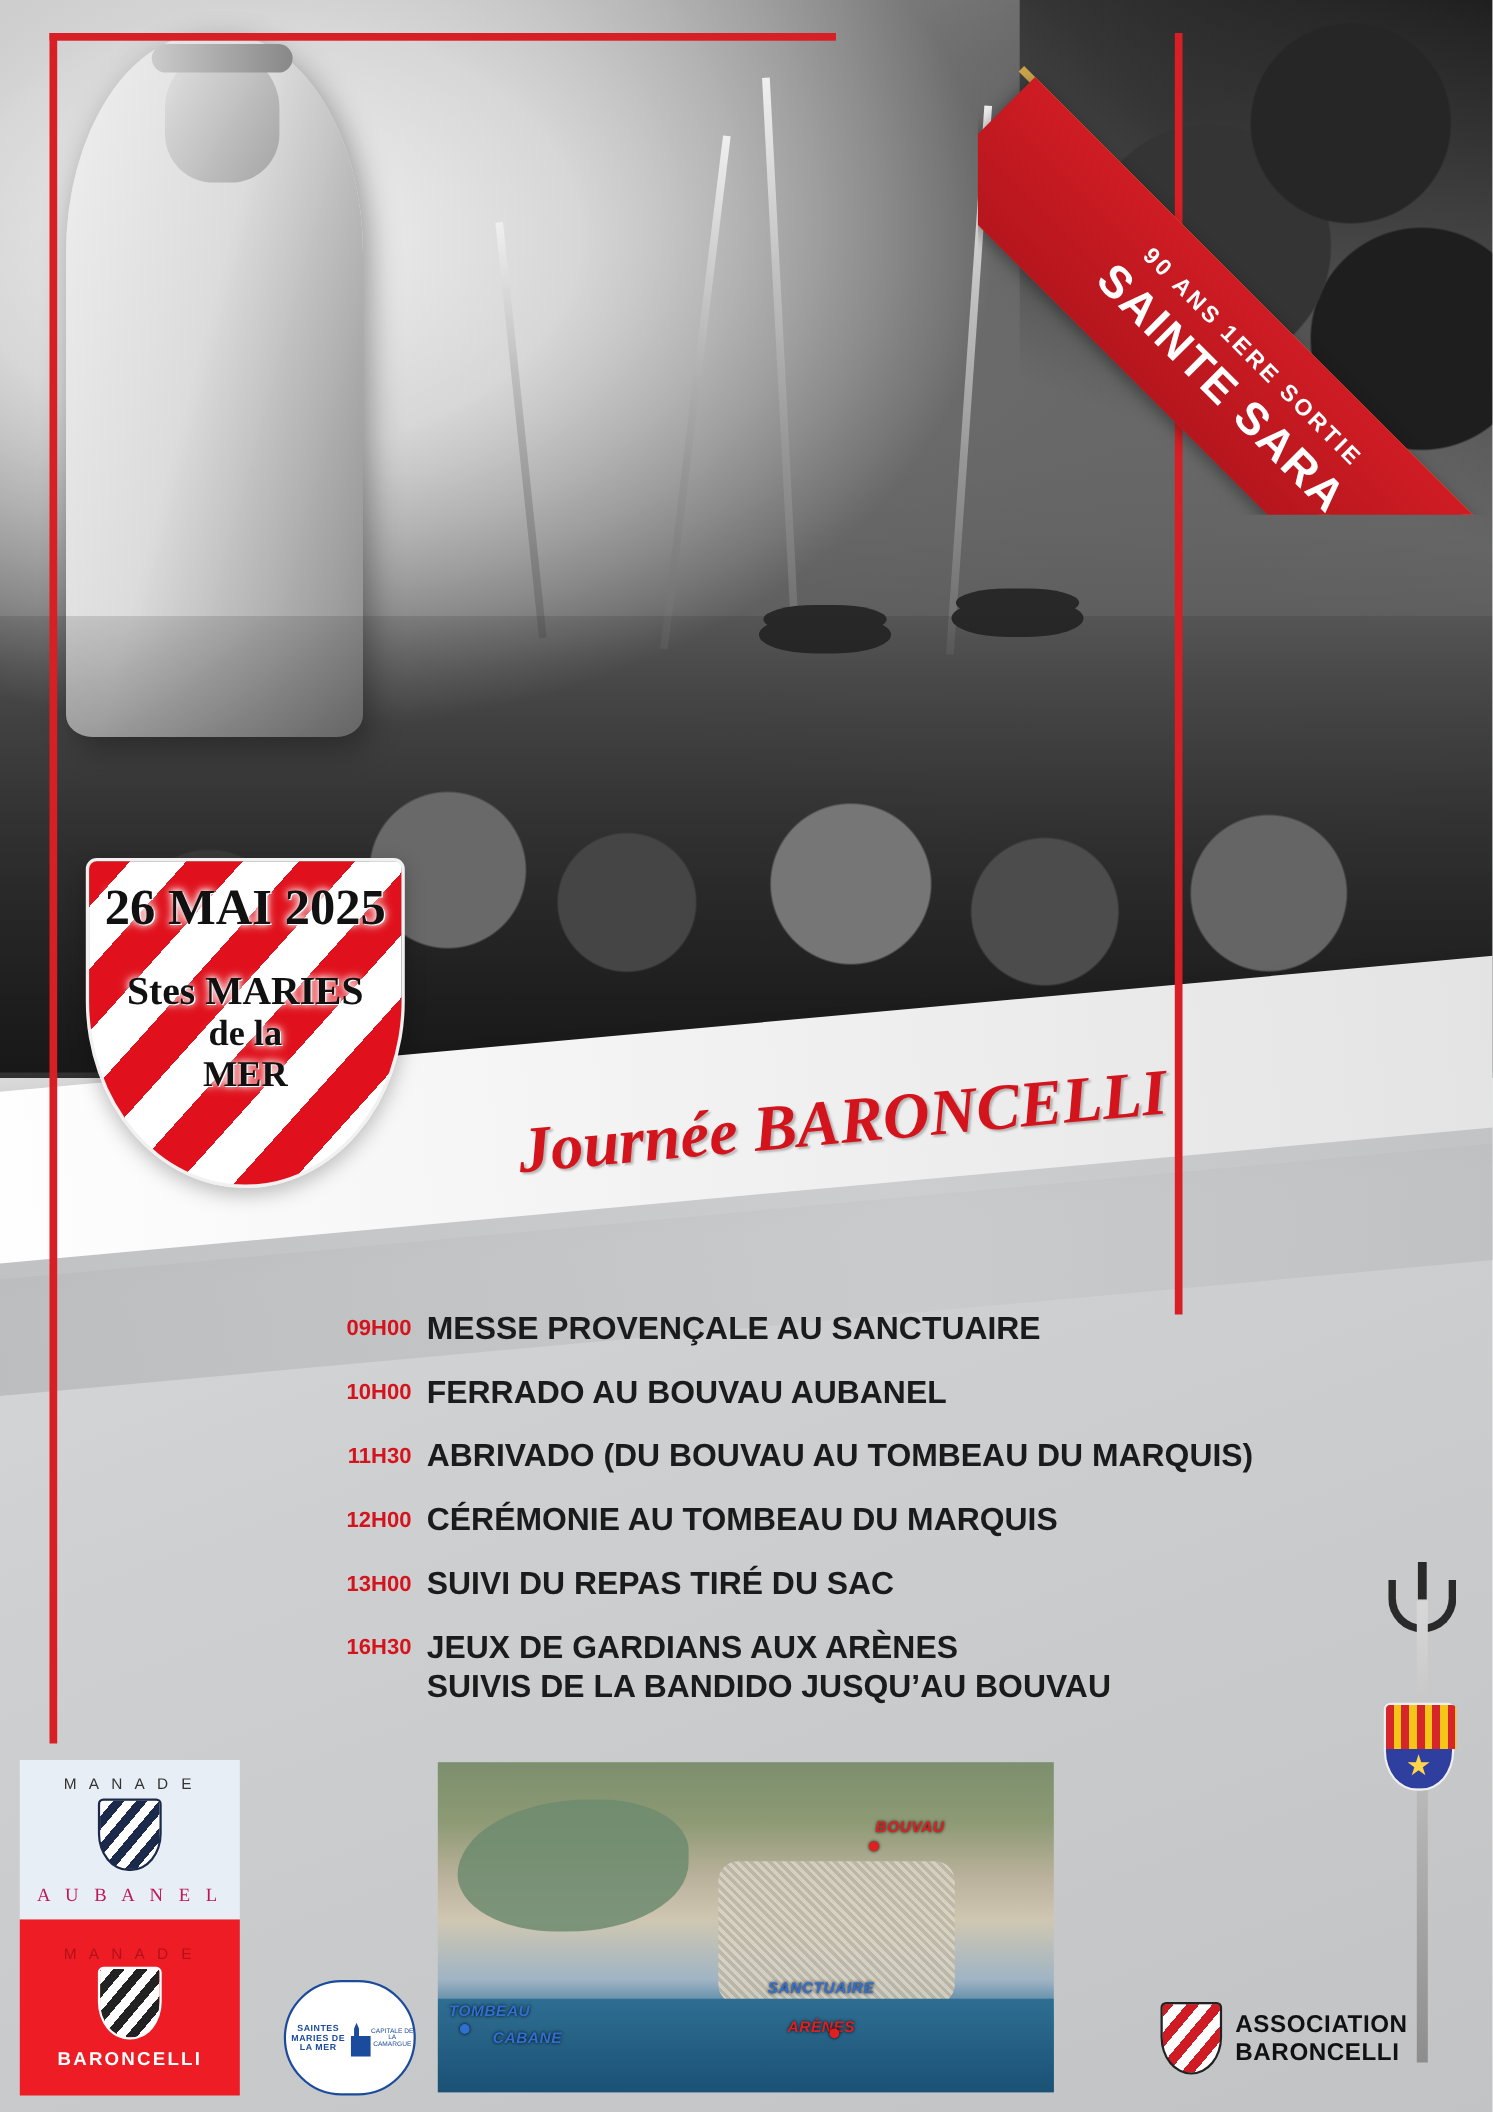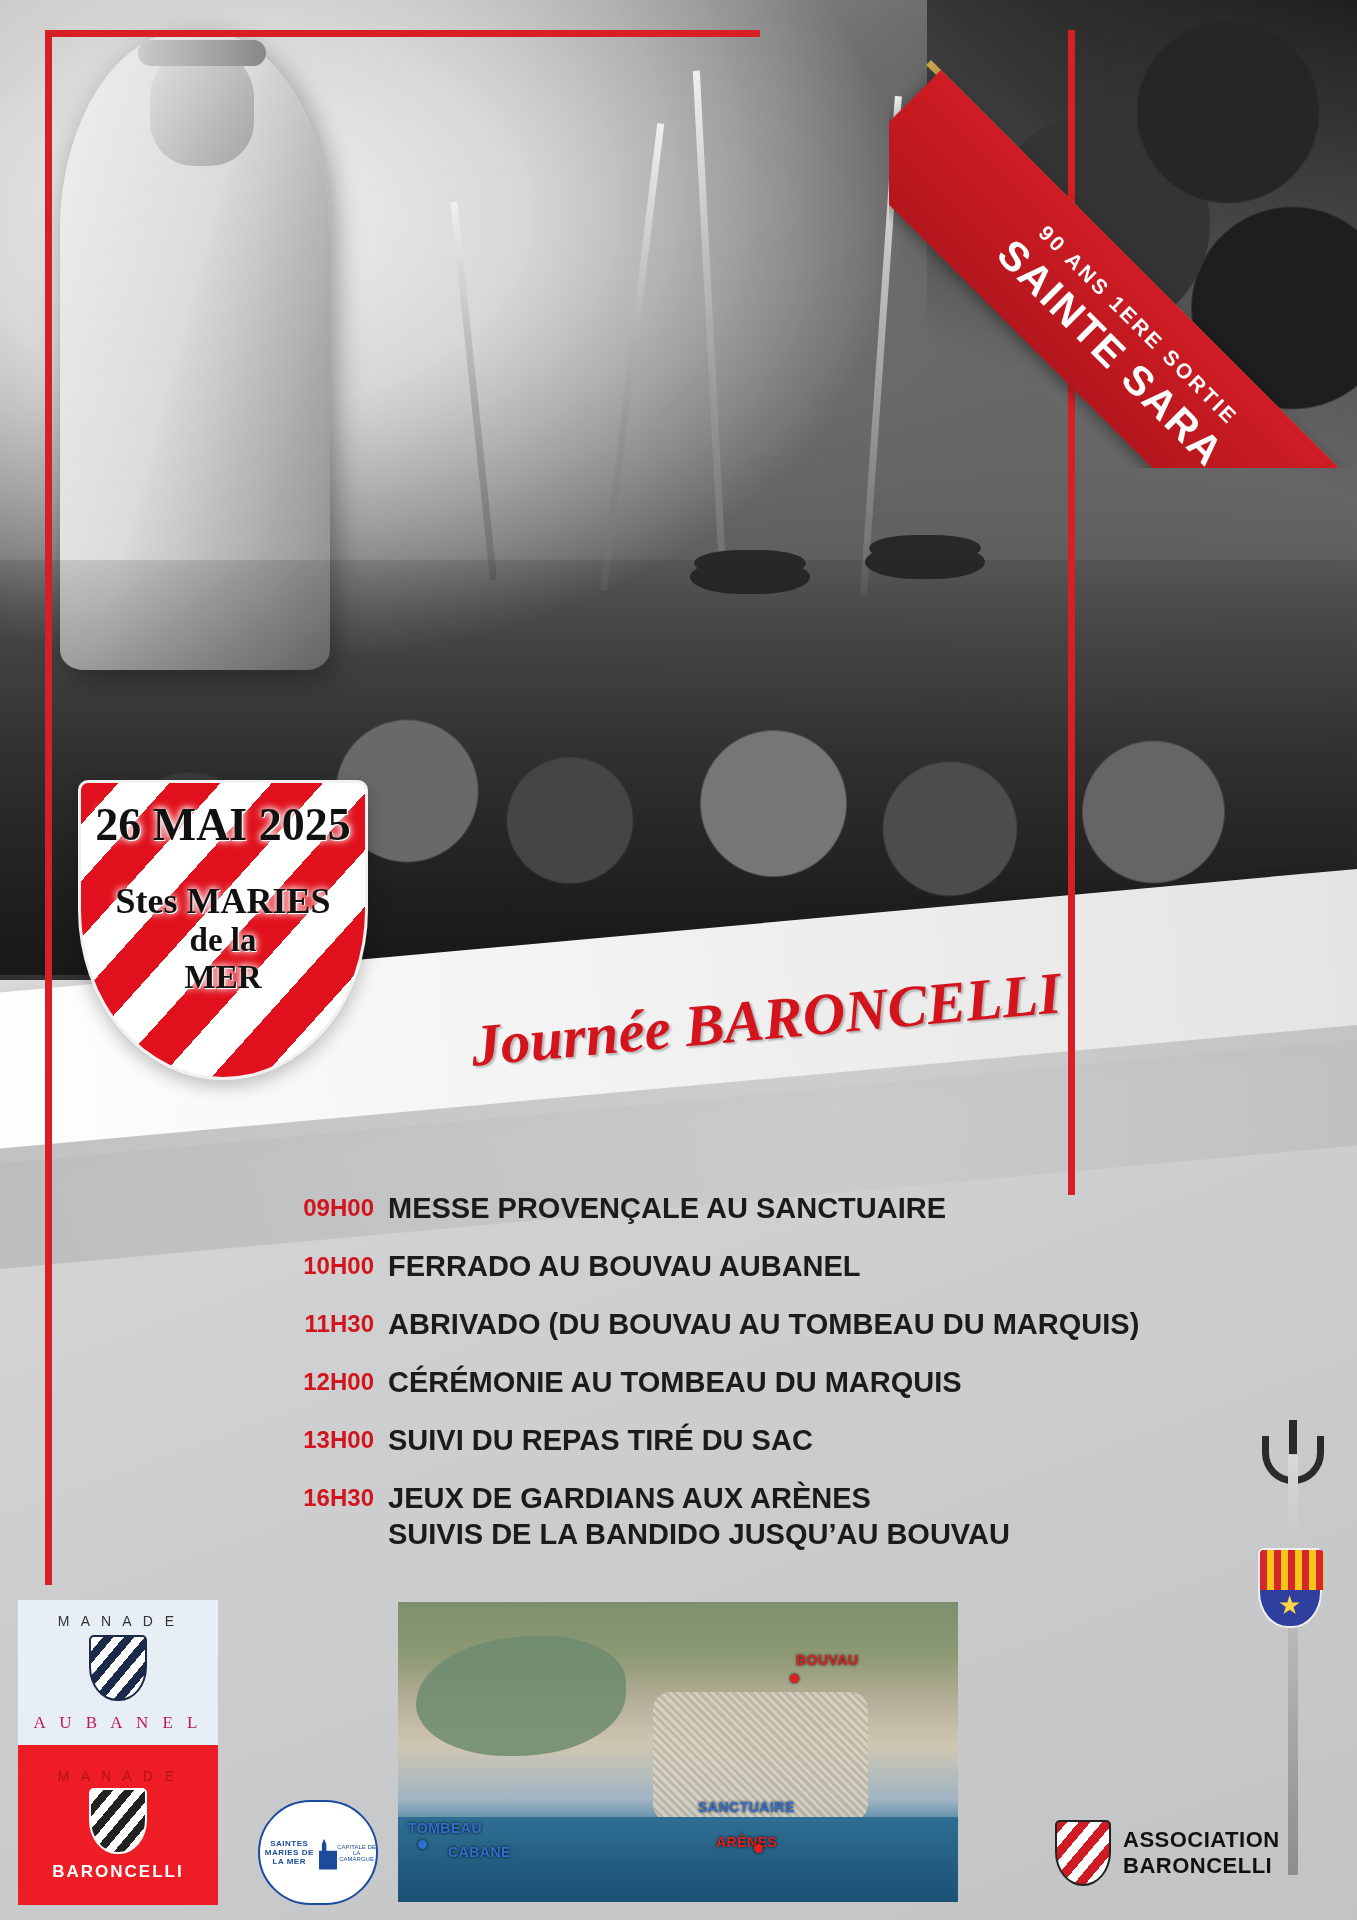--- a/index.html
+++ b/index.html
@@ -142,21 +142,21 @@
     transform: rotate(-5.2deg);
     text-shadow: 2px 2px 2px rgba(0,0,0,.25);
     white-space: nowrap;
   }
 
   
   .program { position: absolute; left: 262px; top: 1190px; width: 880px; }
   .prog-row { display: flex; align-items: flex-start; margin-bottom: 22px; }
   .prog-time {
     width: 112px; text-align: right; margin-right: 14px;
-    color: #d4141c; font-weight: 700; font-size: 24px; line-height: 36px;
+    color: #d4141c; font-weight: 700; font-size: 20px; line-height: 36px;
     white-space: nowrap;
   }
   .prog-text { color: #1b1b1b; font-weight: 700; font-size: 29px; line-height: 36px; }
   .prog-text .sub { display: block; }
 
   
   .staff { position: absolute; left: 1288px; top: 1455px; width: 10px; height: 420px;
            background: linear-gradient(180deg,#d8d8d8,#8d8d8d); }
   .trident {
     position: absolute; left: 1262px; top: 1436px; width: 62px; height: 48px;
@@ -244,21 +244,21 @@
   }
   .map .town {
     position: absolute; left: 255px; top: 90px; width: 215px; height: 130px;
     background: repeating-linear-gradient(45deg,#d9d3c4 0 3px,#bdb7a6 3px 6px);
     border-radius: 18px; opacity: .9;
   }
   .map .sea {
     position: absolute; left: 0; top: 215px; width: 560px; height: 95px;
     background: linear-gradient(180deg,#2e6e92,#184e72);
   }
-  .map-label { position: absolute; font-size: 14px; font-weight: 700; letter-spacing: .5px; }
+  .map-label { position: absolute; font-size: 14px; font-weight: 700; letter-spacing: .5px; font-style: italic; }
   .map-label.red { color: #e02020; text-shadow: 0 0 3px #000; }
   .map-label.blue { color: #2f6fd0; text-shadow: 0 0 3px #000; }
   .map-dot { position: absolute; width: 9px; height: 9px; border-radius: 50%; background: #e02020; box-shadow: 0 0 3px #000; }
   .map-dot.b { background: #2f6fd0; }
 </style>
 </head>
 <body>
 
 <div id="poster">
 

